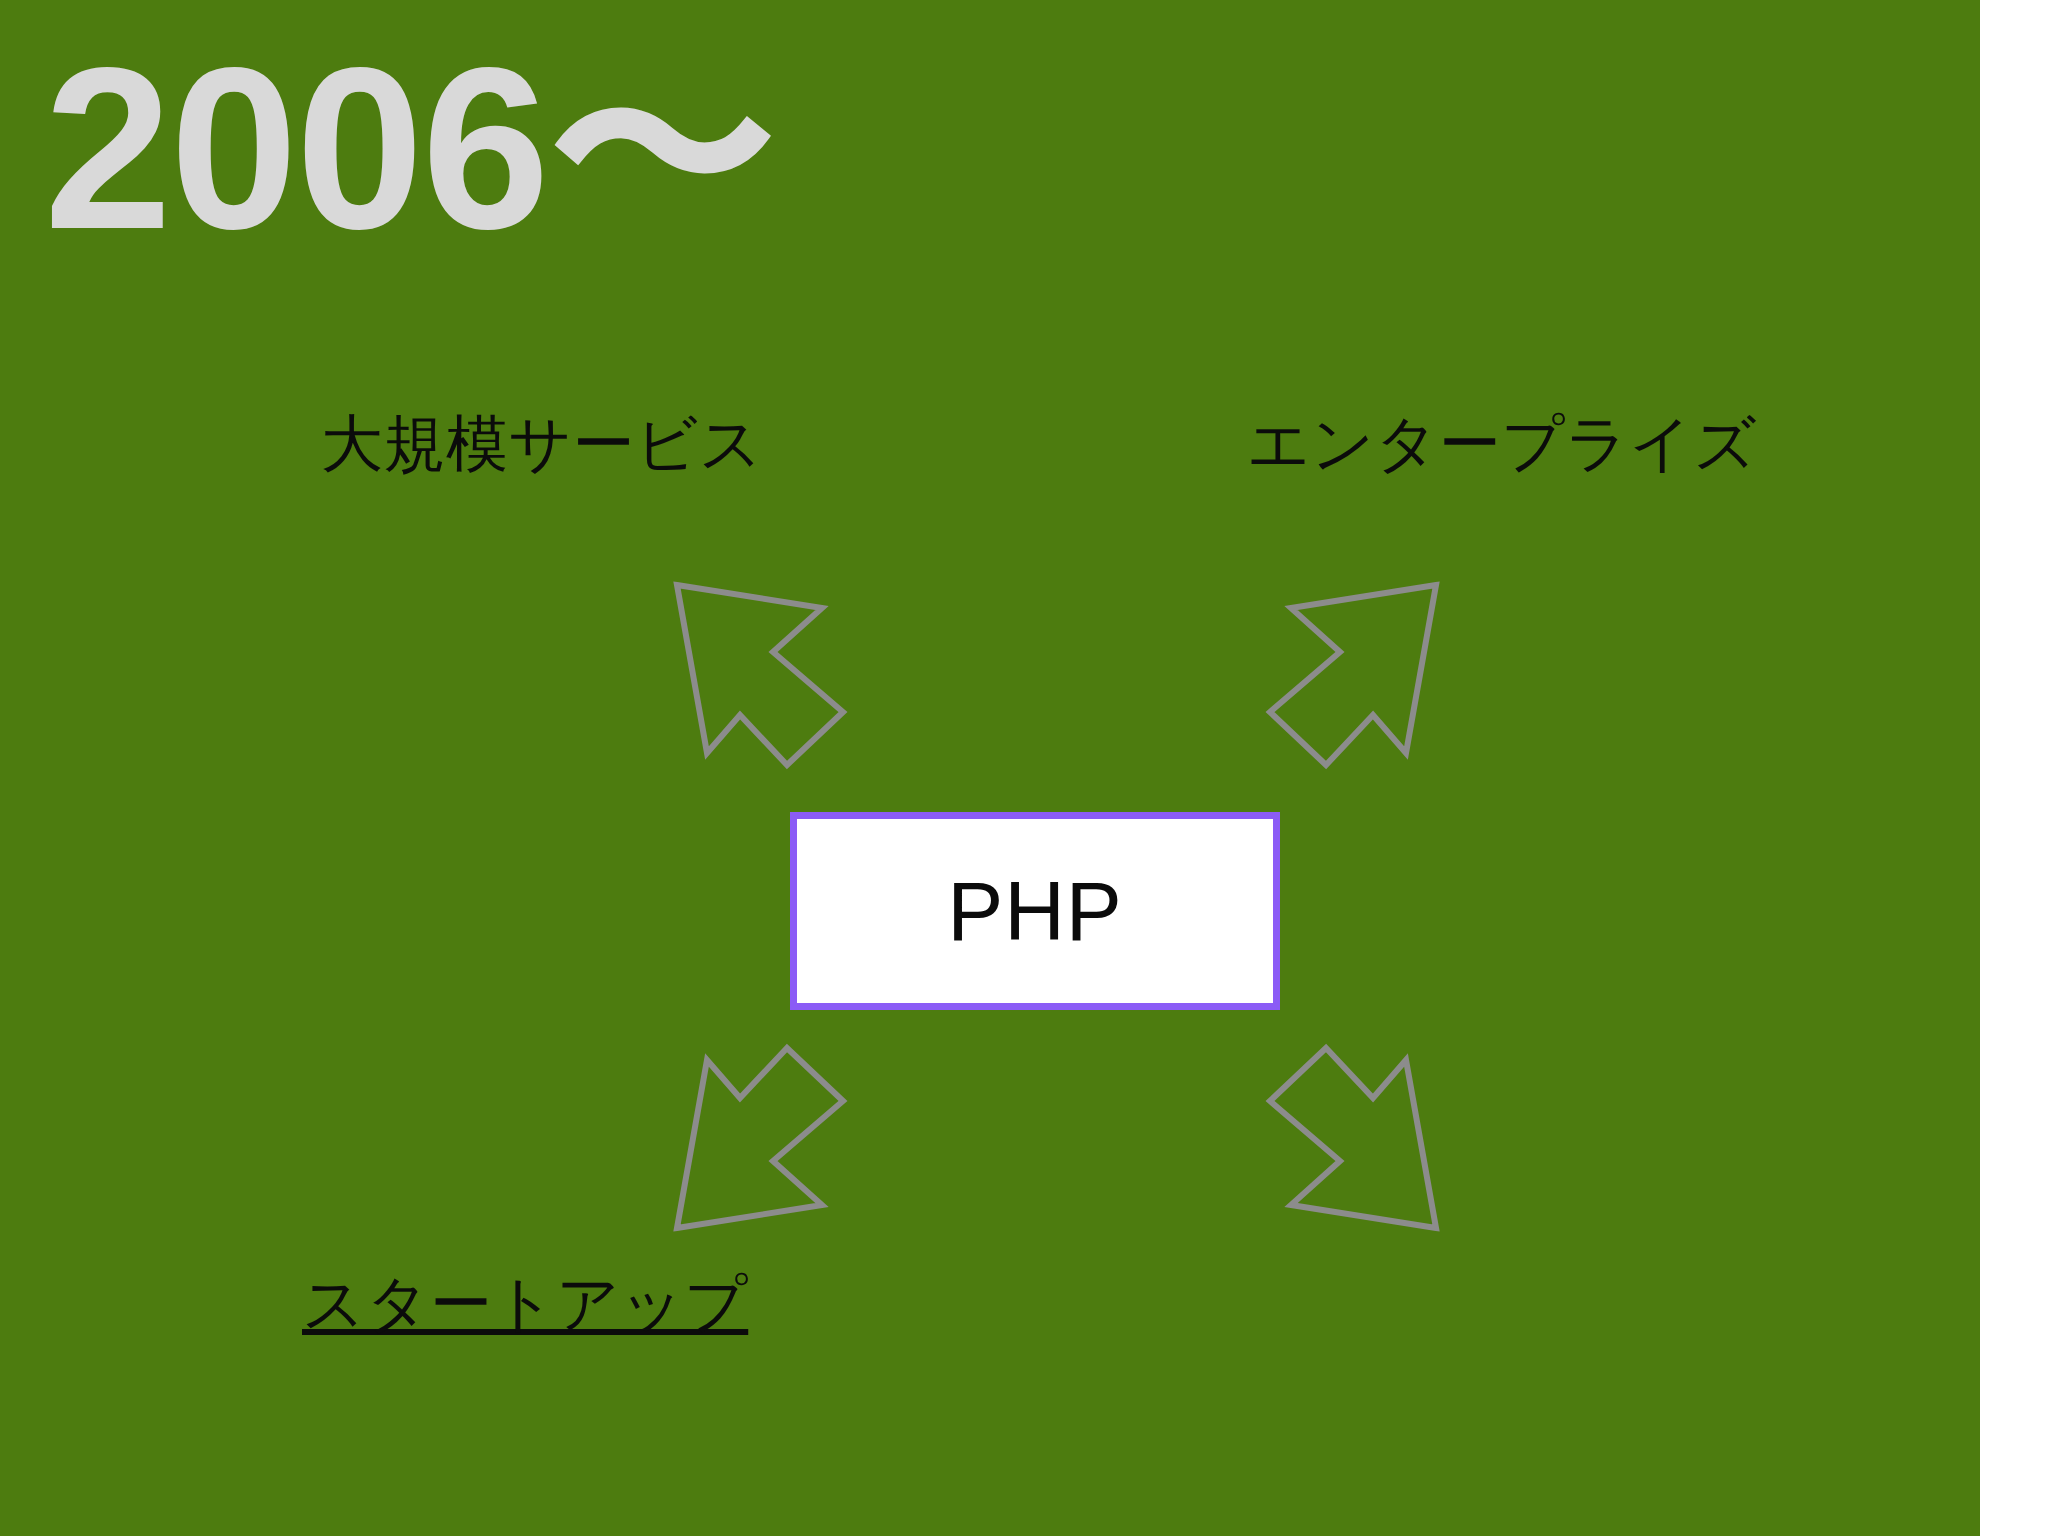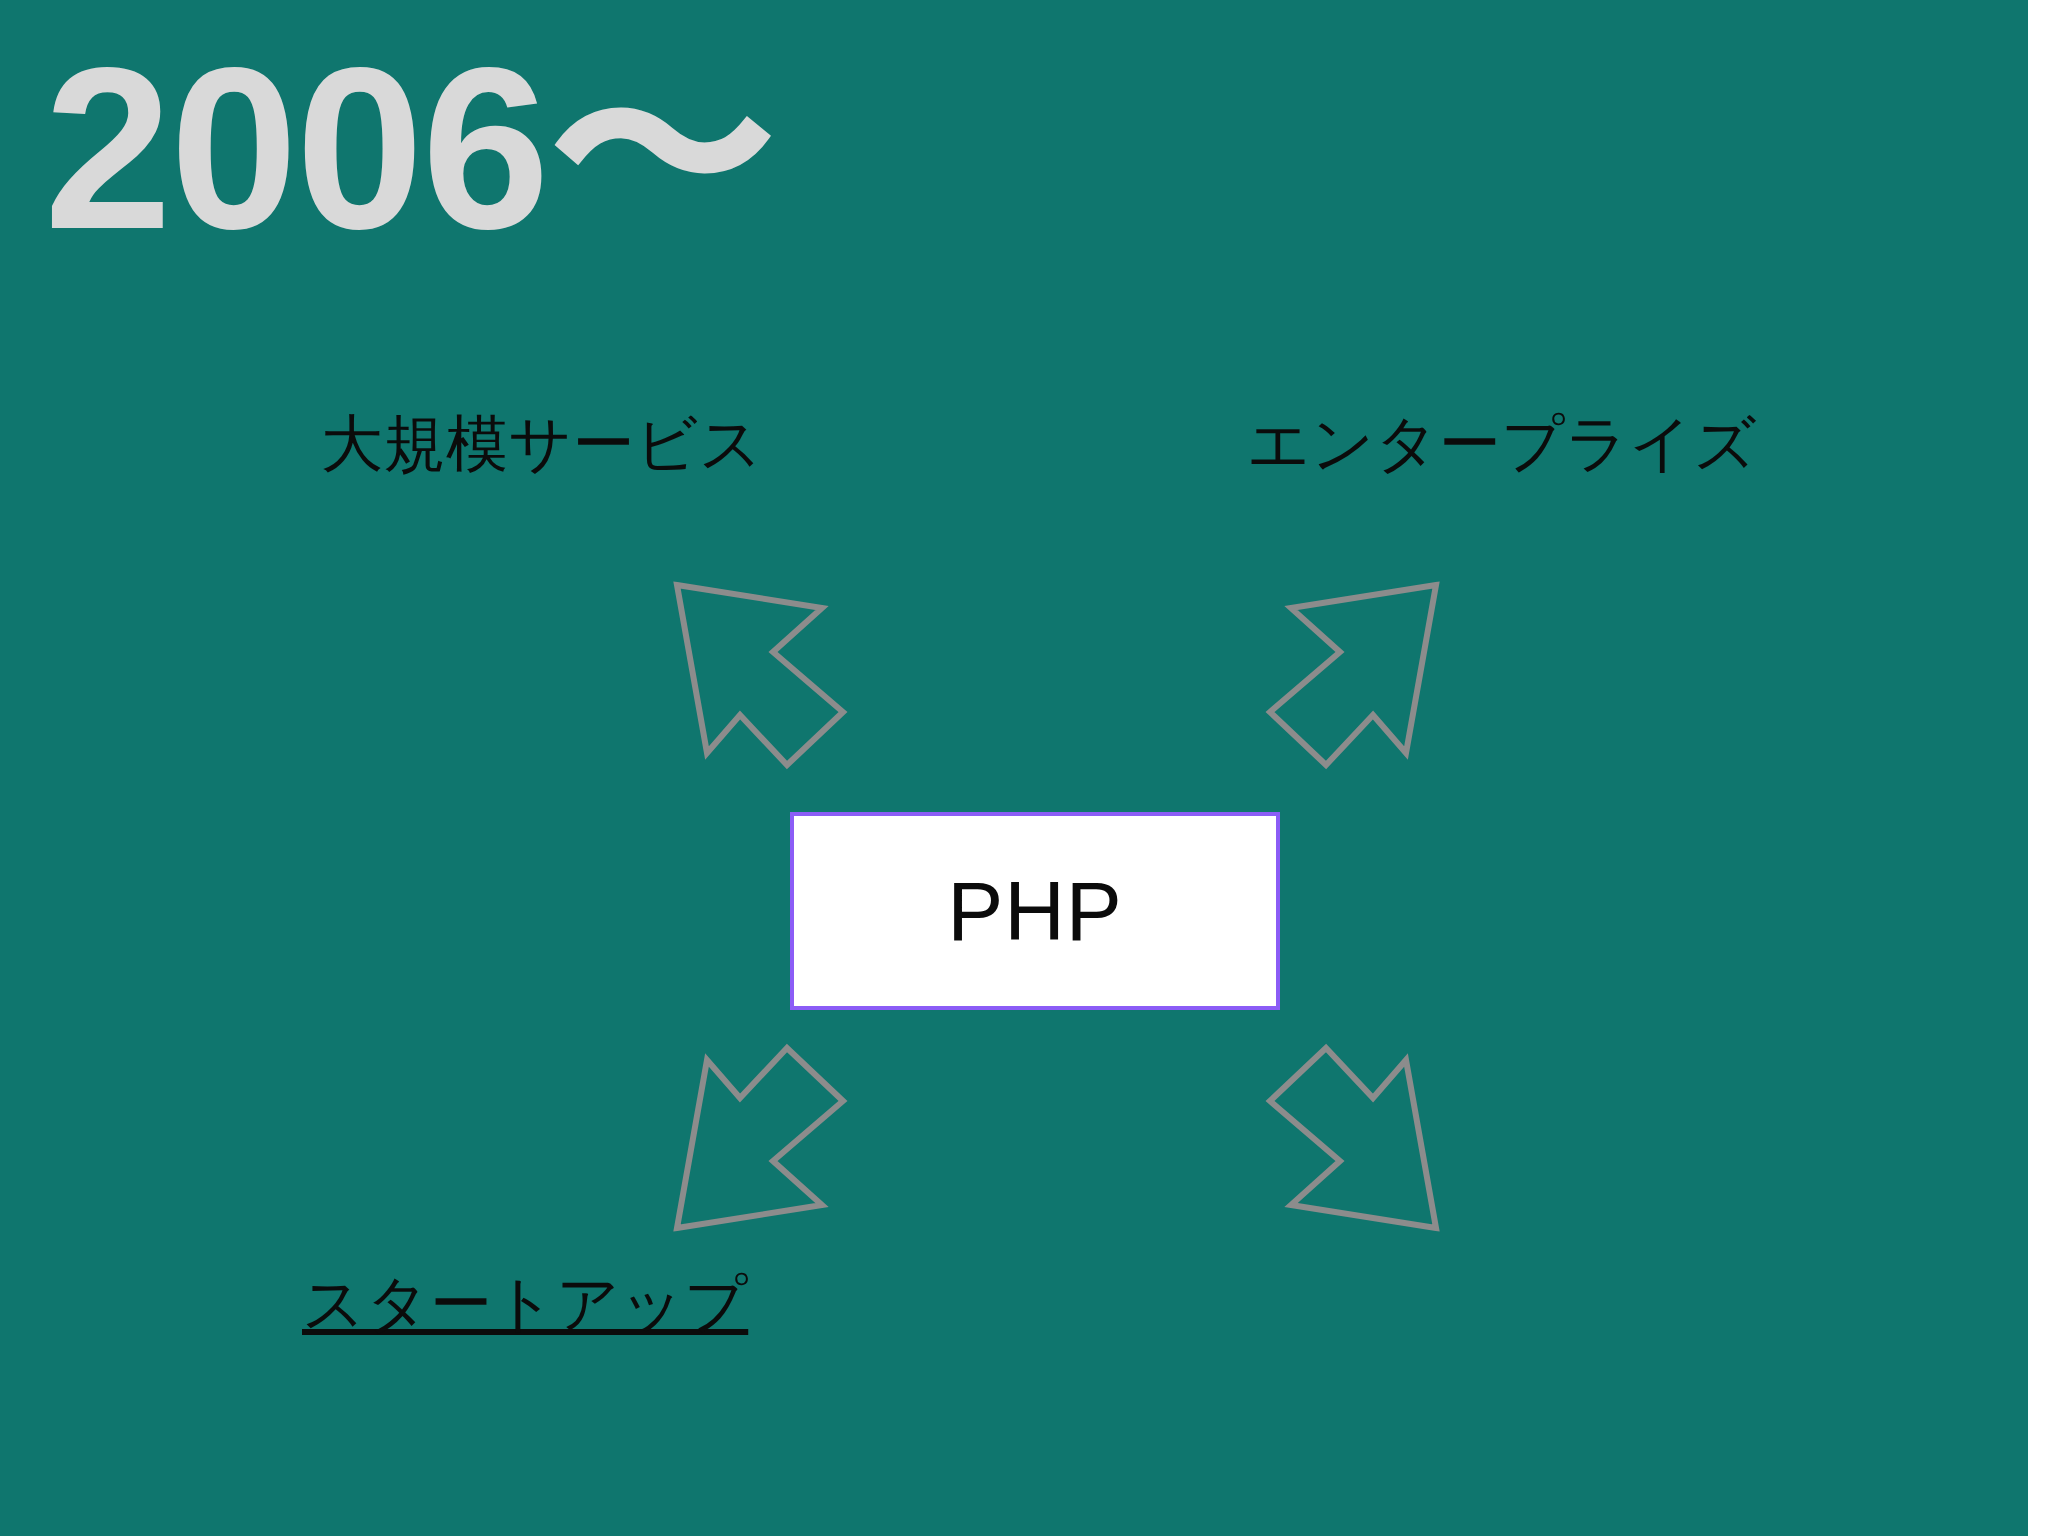--- a/index.html
+++ b/index.html
@@ -13,22 +13,21 @@
     height: 1536px;
     overflow: hidden;
     font-family: "Liberation Sans", "DejaVu Sans", sans-serif;
     -webkit-font-smoothing: antialiased;
   }
 
   #slide {
     position: relative;
     width: 1980px;
     height: 1536px;
-    background: #0f766e;
-    padding-left: 48px;
+    background: #4d7c0f;
   }
 
   
   .slide-title {
     position: absolute;
     left: 44px;
     top: 34px;
     font-size: 230px;
     line-height: 1.0;
     font-weight: 700;
@@ -53,21 +52,21 @@
   .label-bottom-left  { left: 302px;  top: 1270px; text-decoration: underline; }
   .label-bottom-right { left: 1213px; top: 1270px; }
 
   
   .php-box {
     position: absolute;
     left: 790px;
     top: 812px;
     width: 490px;
     height: 198px;
-    border: 4px solid #8b5cf6;
+    border: 7px solid #8b5cf6;
     background: #ffffff;
     box-sizing: border-box;
     display: flex;
     align-items: center;
     justify-content: center;
   }
   .php-box-label {
     font-size: 84px;
     line-height: 1;
     color: #0b0b0b;

